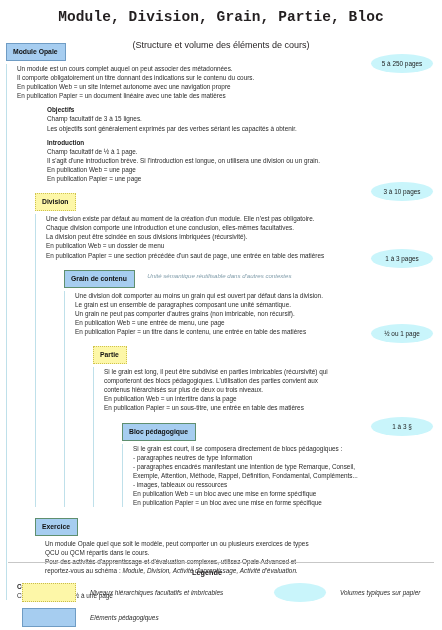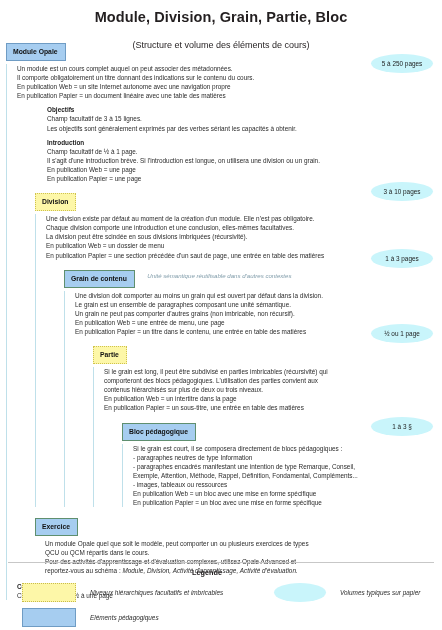--- a/index.html
+++ b/index.html
@@ -14,20 +14,21 @@
     position: relative;
   }
 
   
   .doc-title {
     text-align: center;
     font-size: 14.5px;
     font-weight: bold;
     margin: 9px 0 12px 0;
     letter-spacing: 0.1px;
+    font-family: Liberation Mono, monospace;
   }
   .doc-subtitle {
     text-align: center;
     font-size: 9px;
     margin: 15px 0 0 0;
   }
 
   
   .para {
     font-size: 6.4px;

